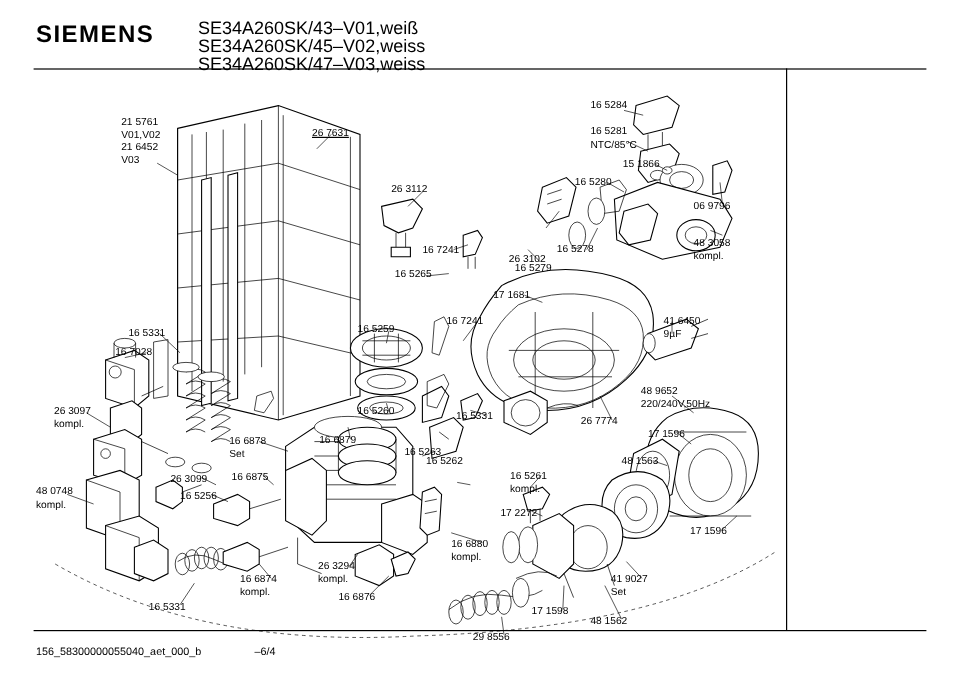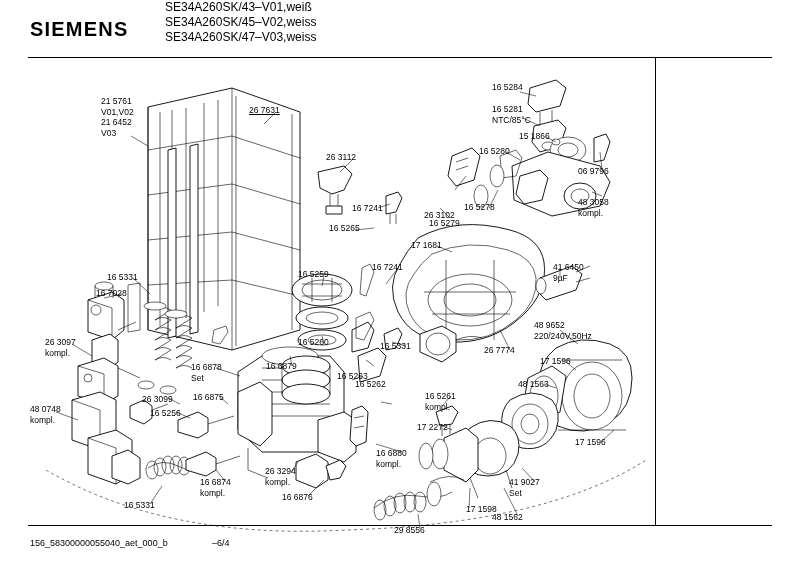--- a/index.html
+++ b/index.html
@@ -25,22 +25,22 @@
     left: 30px;
     top: 18px;
     font-size: 20px;
     font-weight: bold;
     letter-spacing: 1.2px;
     font-family: "Liberation Sans", sans-serif;
   }
   .model-list {
     position: absolute;
     left: 165px;
-    top: 0;
-    font-size: 12px;
+    top: 16px;
+    font-size: 15px;
     line-height: 15px;
   }
   .model-list div { white-space: nowrap; }
   .cat {
     position: absolute;
     right: 30px;
     top: 16px;
     text-align: right;
     font-size: 9.5px;
     line-height: 15px;
@@ -371,21 +371,21 @@
       <path d="M518 516 L504 488"></path>
       <path d="M150 504 L162 486"></path>
       <path d="M420 529 L418 514"></path>
     </g>
   </svg>
 
   <div class="lbl" style="left:101px;  top:96px;">21 5761
 V01,V02
 21 6452
 V03</div>
-  <div class="lbl" style="left:249px;  top:105px;text-decoration:underline;">26 7631</div>
+  <div class="lbl" style="left:260px;  top:105px;text-decoration:underline;">26 7631</div>
   <div class="lbl" style="left:326px;  top:152px;">26 3112</div>
   <div class="lbl" style="left:429px;  top:182px;margin-top:36px;">16 5279</div>
   <div class="lbl" style="left:352px;  top:203px;">16 7241</div>
   <div class="lbl" style="left:424px;  top:210px;">26 3102</div>
   <div class="lbl" style="left:329px;  top:223px;">16 5265</div>
   <div class="lbl" style="left:464px;  top:202px;">16 5278</div>
   <div class="lbl" style="left:492px;  top:82px;">16 5284</div>
   <div class="lbl" style="left:492px;  top:104px;">16 5281
 NTC/85°C</div>
   <div class="lbl" style="left:519px;  top:131px;">15 1866</div>
@@ -425,18 +425,18 @@
   <div class="lbl" style="left:575px;  top:437px;">17 1596</div>
   <div class="lbl" style="left:376px;  top:448px;">16 6880
 kompl.</div>
   <div class="lbl" style="left:265px;  top:466px;">26 3294
 kompl.</div>
   <div class="lbl" style="left:200px;  top:477px;">16 6874
 kompl.</div>
   <div class="lbl" style="left:282px;  top:492px;">16 6876</div>
   <div class="lbl" style="left:509px;  top:477px;">41 9027
 Set</div>
-  <div class="lbl" style="left:443px;  top:504px;margin-left:23px;">17 1598</div>
+  <div class="lbl" style="left:443px;  top:504px;">17 1598</div>
   <div class="lbl" style="left:492px;  top:512px;">48 1562</div>
   <div class="lbl" style="left:124px;  top:500px;">16 5331</div>
   <div class="lbl" style="left:394px;  top:525px;">29 8556</div>
 
 </div>
 
 </body></html>

